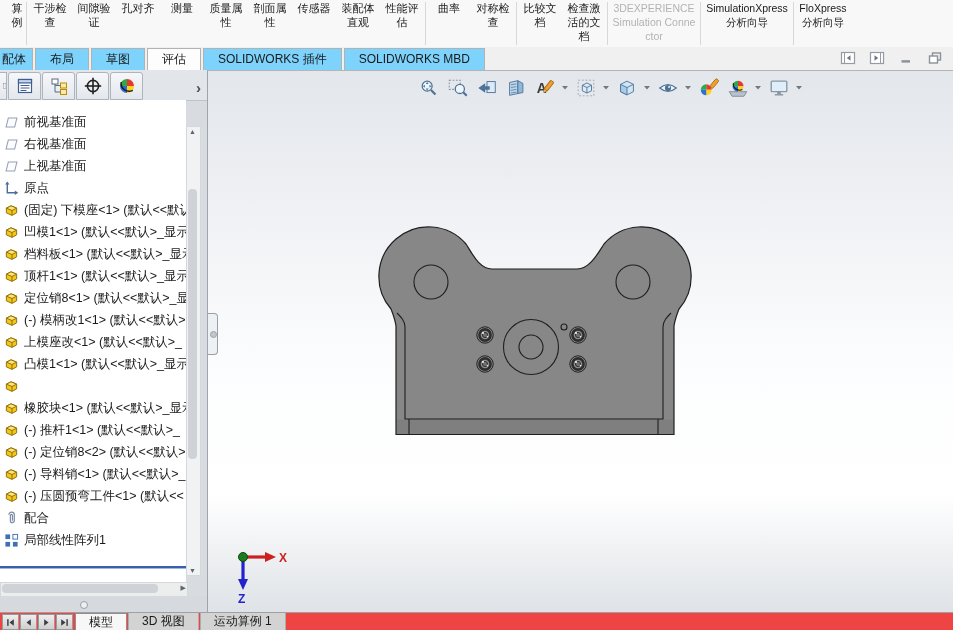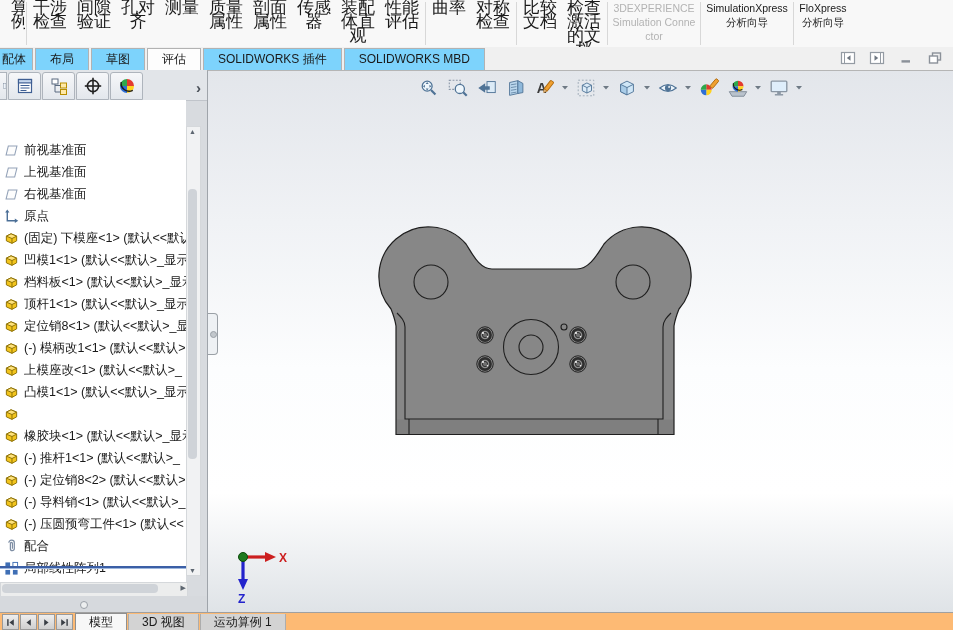--- a/index.html
+++ b/index.html
@@ -3,21 +3,21 @@
 <meta charset="utf-8">
 <style>
   html,body{margin:0;padding:0;background:#fff;}
   .app{position:relative;width:953px;height:630px;overflow:hidden;
        font-family:"Liberation Sans","DejaVu Sans",sans-serif;color:#1a1a1a;
        background:#fff;user-select:none;}
   
   .cmdbar{position:absolute;left:0;top:0;right:0;height:47px;background:#f8f8f8;
           border-bottom:1px solid #d9d9d9;display:flex;align-items:stretch;}
   .tb-sep{width:1px;background:#d8d8d8;margin:2px 1px;}
-  .tb-item{width:42px;padding:1px 1px 0;font-size:17px;line-height:14px;text-align:center;
+  .tb-item{width:42px;padding:1px 1px 0;font-size:11px;line-height:14px;text-align:center;
            display:flex;flex-direction:column;align-items:center;cursor:default;}
   .tb-item .lbl{word-break:break-all;}
   .tb-item.en{width:88px;font-size:10.5px;}
   .tb-item.en-sm{width:54px;font-size:10.5px;}
   .tb-item.disabled{color:#b3b3b3;text-align:center;}
   .tb-item.partial{width:23px;overflow:hidden;}
   .tb-item.partial .lbl{width:12px;margin-left:9px;}
   .tb-caret{margin-top:1px;}
   
   .ribbon-tabs{position:absolute;left:0;top:47px;right:0;height:23px;background:#f0f0f0;
@@ -35,21 +35,21 @@
               border-bottom:1px solid #c0c4ca;display:flex;align-items:flex-end;}
   .ptab{width:31px;height:26px;margin-right:1px;background:linear-gradient(#f6f7f9,#e3e7ec);
         border:1px solid #aeb4bc;border-radius:3px 3px 0 0;display:flex;
         align-items:center;justify-content:center;cursor:default;}
   .ptab.partial{width:6px;border-left:none;border-radius:0;}
   .ptab svg{width:18px;height:18px;}
   .ptab-expand{margin-left:auto;margin-right:6px;margin-bottom:4px;font-size:15px;
                font-weight:bold;color:#4a5058;cursor:default;}
   .tree-box{position:absolute;left:0;top:30px;width:186px;height:483px;background:#fff;
             overflow:hidden;}
-  .tree-rows{padding-top:39px;}
+  .tree-rows{padding-top:11px;}
   .tree-row{height:22px;display:flex;align-items:center;padding-left:4px;font-size:12.5px;
             white-space:nowrap;cursor:default;}
   .tree-row .ticon{width:15px;height:15px;margin-right:5px;flex:none;}
   .tree-row .ticon svg{width:15px;height:15px;display:block;}
   .rollback{position:absolute;left:0;top:496px;width:186px;height:2px;background:#3b5fa6;
             border-bottom:1px solid #9db6dd;cursor:row-resize;}
   .vscroll{position:absolute;left:186px;top:56px;width:13px;height:448px;background:#f1f2f3;
            border:1px solid #d5d8db;}
   .vscroll .arr{position:absolute;left:0;width:11px;text-align:center;font-size:7px;color:#5d6670;}
   .vscroll .arr.up{top:1px;}
@@ -72,22 +72,22 @@
   .hu-btn{width:26px;height:26px;display:flex;align-items:center;justify-content:center;cursor:default;}
   .hu-btn svg{width:22px;height:22px;}
   .hu-caret{width:9px;display:flex;align-items:center;cursor:default;}
   .hu-caret svg{width:8px;height:6px;}
   .model-svg{position:absolute;left:0;top:0;width:745px;height:540px;}
   .splitter-handle{position:absolute;left:0;top:242px;width:9px;height:40px;background:#eef1f4;
                    border:1px solid #9aa0a6;border-left:none;border-radius:0 4px 4px 0;cursor:ew-resize;}
   .splitter-handle .dot{position:absolute;left:2px;top:17px;width:5px;height:5px;border-radius:50%;
                         background:#c2c7cc;border:1px solid #9aa0a7;}
   
-  .bottombar{position:absolute;left:0;top:612px;right:0;height:18px;background:#fdba74;
-             border-top:1px solid #a0a0a0;display:flex;align-items:center;font-size:12px;}
+  .bottombar{position:absolute;left:0;top:612px;right:0;height:18px;background:#ef4444;
+             border-top:1px solid #a0a0a0;display:flex;align-items:flex-start;font-size:12px;}
   .bnav{display:flex;align-items:center;padding:1px 2px;gap:1px;}
   .bnav .nbtn{width:15px;height:14px;background:linear-gradient(#eee,#cfcfcf);
               border:1px solid #9a9a9a;display:flex;align-items:center;justify-content:center;cursor:default;}
   .bnav .nbtn svg{width:9px;height:9px;}
   .btab{padding:0 13px;line-height:17px;background:#d3d3d3;border-right:1px solid #adadad;
         border-left:1px solid #adadad;margin-right:1px;cursor:default;}
   .btab.active{background:#f7f7f7;border:1px solid #8f8f8f;border-bottom:none;}
 </style>
 </head>
 <body>
@@ -248,29 +248,29 @@
               </svg>
             </span>
             <span class="tlabel">前视基准面</span>
           </div>
           <div class="tree-row">
             <span class="icon ticon">
               <svg viewBox="0 0 16 16">
                 <path d="M4.6 3.2 H13.8 L11.4 12.8 H2.2 Z" fill="#fdfdfd" stroke="#93a2b8" stroke-width="1.1"></path>
               </svg>
             </span>
+            <span class="tlabel">右视基准面</span>
+          </div>
+          <div class="tree-row">
+            <span class="icon ticon">
+              <svg viewBox="0 0 16 16">
+                <path d="M4.6 3.2 H13.8 L11.4 12.8 H2.2 Z" fill="#fdfdfd" stroke="#93a2b8" stroke-width="1.1"></path>
+              </svg>
+            </span>
             <span class="tlabel">上视基准面</span>
-          </div>
-          <div class="tree-row">
-            <span class="icon ticon">
-              <svg viewBox="0 0 16 16">
-                <path d="M4.6 3.2 H13.8 L11.4 12.8 H2.2 Z" fill="#fdfdfd" stroke="#93a2b8" stroke-width="1.1"></path>
-              </svg>
-            </span>
-            <span class="tlabel">右视基准面</span>
           </div>
           <div class="tree-row">
             <span class="icon ticon">
               <svg viewBox="0 0 16 16">
                 <path d="M3.5 3 V12.5 H12" fill="none" stroke="#4a6e96" stroke-width="1.5"></path>
                 <path d="M11.5 10.2 L15.2 12.5 L11.5 14.8 Z" fill="#4a6e96"></path>
                 <path d="M1.2 3.6 L3.5 0.4 L5.8 3.6 Z" fill="#4a6e96"></path>
               </svg>
             </span>
             <span class="tlabel">原点</span>

